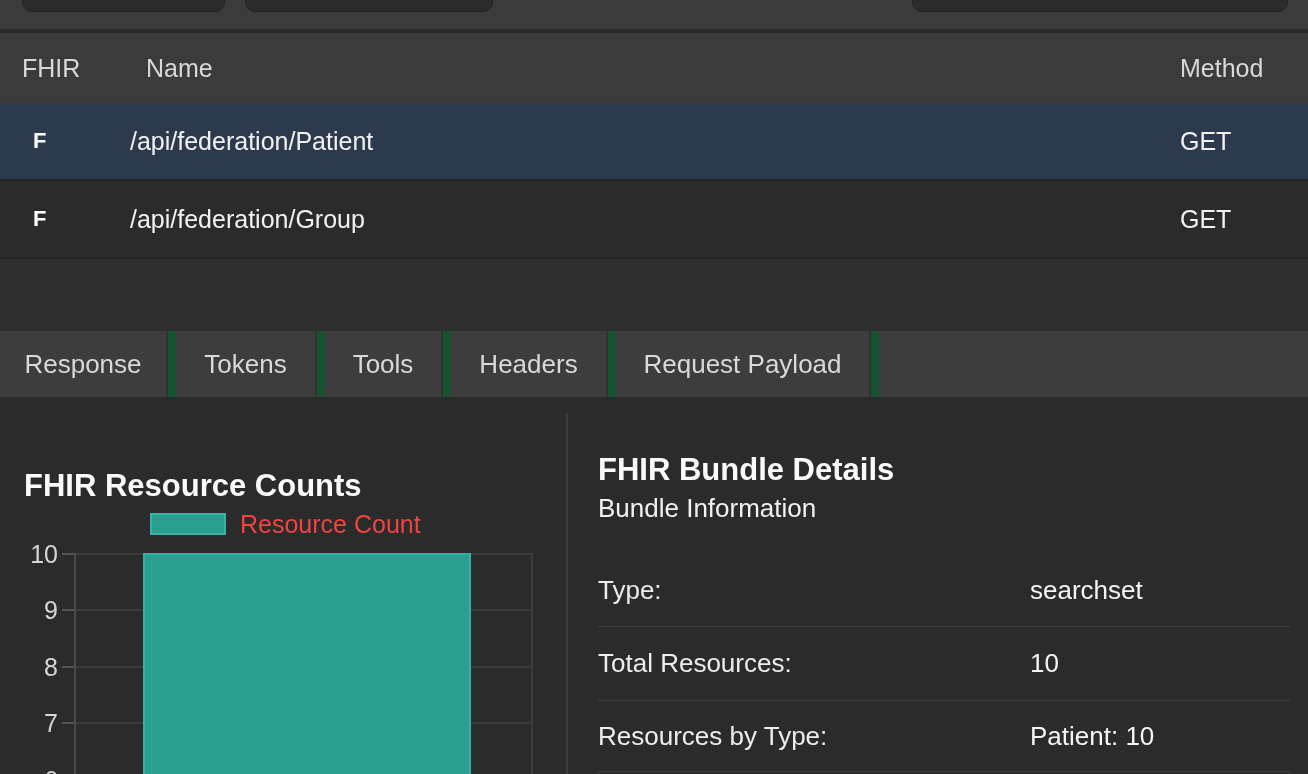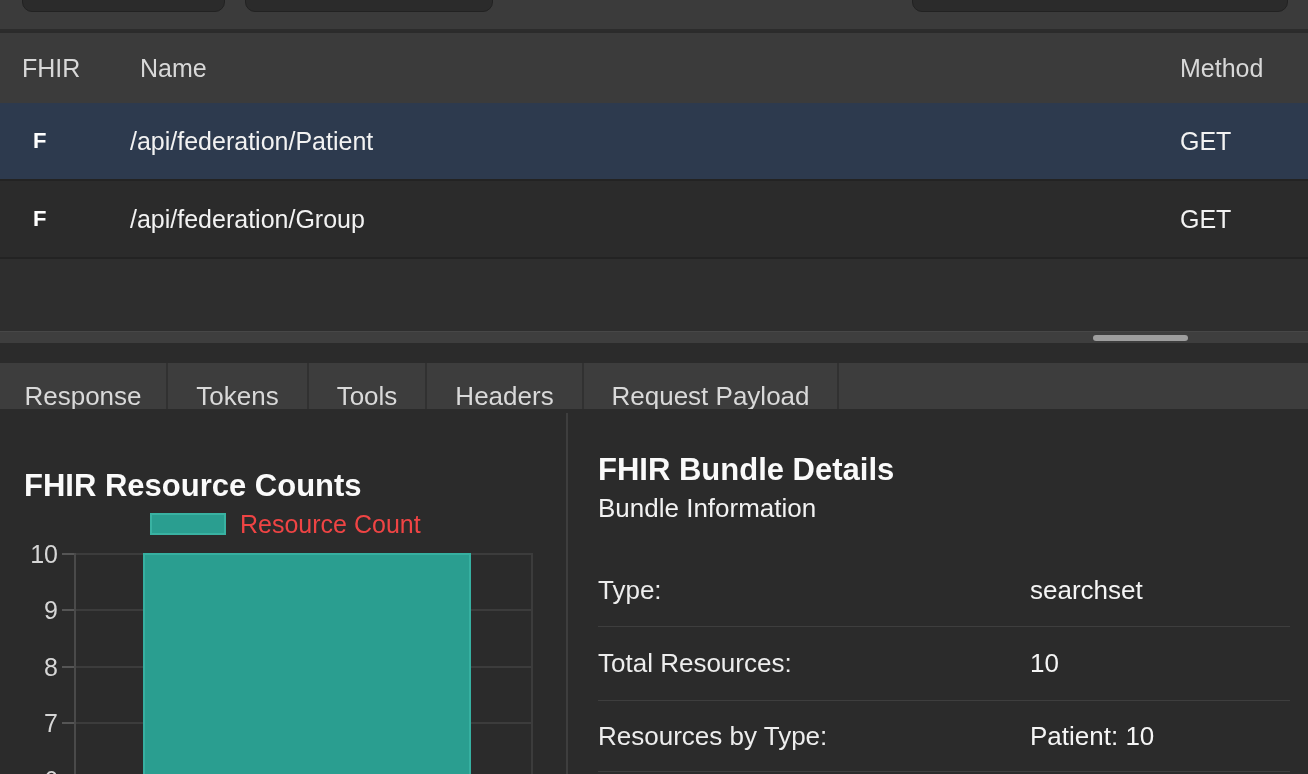--- a/index.html
+++ b/index.html
@@ -15,42 +15,42 @@
   .tb-box{ position:absolute; top:-14px; height:26px; background:#2b2b2b;
     border:1px solid #222; border-radius:10px; }
   .tb-box.b1{ left:22px;  width:203px; }
   .tb-box.b2{ left:245px; width:248px; }
   .tb-box.b3{ left:912px; width:376px; }
 
   
   .thead{ position:absolute; left:0; top:33px; width:1308px; height:70px;
     background:#3b3b3b; color:#d8d8d8; font-size:25px; }
   .thead span{ position:absolute; top:50%; transform:translateY(-50%); }
-  .col-fhir{ left:22px; } .col-name{ left:140px; } .col-method{ left:1180px; }
+  .col-fhir{ left:22px; } .col-name{ left:146px; } .col-method{ left:1180px; }
 
   .trow{ position:absolute; left:0; width:1308px; height:76px; font-size:25px; color:#f2f2f2; }
   .trow .fbadge{ position:absolute; left:33px; top:50%; transform:translateY(-50%);
     font-weight:bold; font-size:22px; color:#fff; }
   .trow .rname{ position:absolute; left:130px; top:50%; transform:translateY(-50%); }
   .trow .rmethod{ position:absolute; left:1180px; top:50%; transform:translateY(-50%); }
   .row1{ top:103px; background:#2d3a4e; }
   .row2{ top:181px; background:#2b2b2b; }
   .rowsep1{ position:absolute; left:0; top:179px; width:1308px; height:2px; background:#232323; }
   .rowsep2{ position:absolute; left:0; top:257px; width:1308px; height:2px; background:#232323; }
   .tempty{ position:absolute; left:0; top:259px; width:1308px; height:72px; background:#2e2e2e; }
 
   
   .hscroll{ position:absolute; left:0; top:331px; width:1308px; height:12px;
     background:#3e3e3e; border-top:1px solid #474747; }
   .hthumb{ position:absolute; left:1093px; top:3px; width:95px; height:6px;
     border-radius:3px; background:#9e9e9e; }
 
   
-  .tabbar{ position:absolute; left:0; top:363px; width:1308px; height:66px;
-    background:#14532d; display:flex; }
+  .tabbar{ position:absolute; left:0; top:331px; width:1308px; height:66px;
+    background:#14532d; display:flex;gap:8px; }
   .tab{ height:66px; display:flex; align-items:center; justify-content:center;
     font-size:26px; color:#d9d9d9; background:#3d3d3d; border-right:2px solid #313131;
     position:relative; flex:0 0 auto; }
   .tab.active{ background:#272727; color:#6478ef; border-right:none; }
   .tab.active::after{ content:""; position:absolute; left:0; bottom:0; width:100%;
     height:4px; background:#5767ee; }
   .tab-fill{ flex:1 1 auto; background:#3d3d3d; }
 
   
   .content{ position:absolute; left:0; top:409px; width:1308px; height:365px; background:#2b2b2b; }

